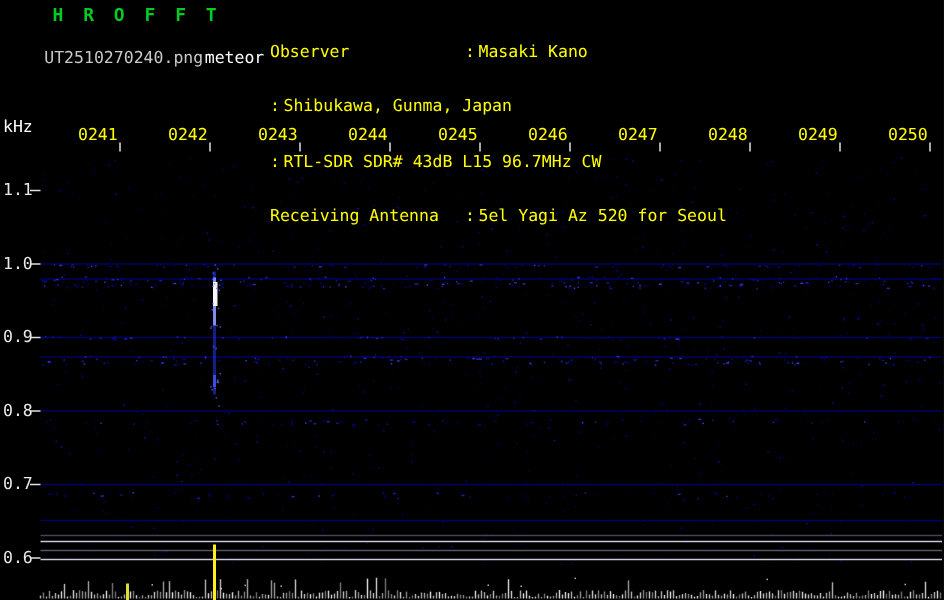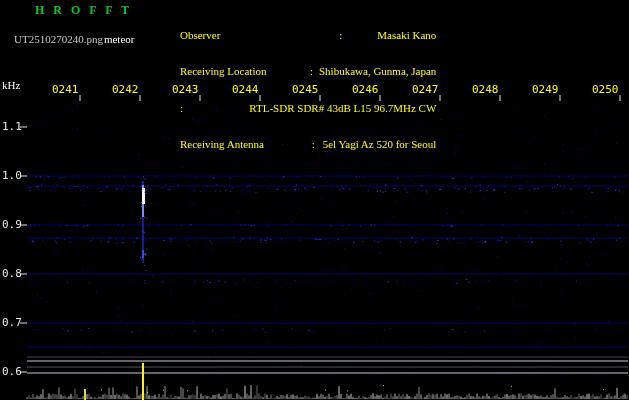--- a/index.html
+++ b/index.html
@@ -1,24 +1,24 @@
 <!DOCTYPE html>
 <html><head>
 <meta charset="utf-8">
 <style>
   html,body{margin:0;padding:0;background:#111;}
   .screen{position:relative;width:629px;height:400px;background:#000;overflow:hidden;
           font-family:"DejaVu Sans Mono","Liberation Mono",monospace;font-size:11px;line-height:12px;}
-  .abs{position:absolute;white-space:pre;font-family:Liberation Serif, serif;}
+  .abs{position:absolute;white-space:pre;}
   .title{left:35px;top:4px;color:#00cc22;font-size:12px;font-weight:bold;letter-spacing:3px;}
   .fileline{left:3px;top:21px;color:#c8c8c8;}
   .fileline .meteor{color:#ffffff;margin-left:1px;}
   .dateline{left:3px;top:39px;color:#ffff00;}
   .info{left:180px;top:5px;color:#ffff00;}
-  .irow{display:flex;height:12.4px;justify-content:space-between;}
+  .irow{display:flex;height:12.4px;}
   .il{width:130px;}
   .ic{width:9px;}
   .khz{left:2px;top:79px;color:#ffffff;}
   .tlabel{position:absolute;top:84px;color:#ffff00;}
   .flabel{position:absolute;left:2px;color:#e8e8e8;}
   svg{position:absolute;left:0;top:0;}
 </style>
 </head>
 <body>
 
@@ -1991,21 +1991,21 @@
   <div class="abs fileline">
     <span>UT2510270240.png</span><span class="meteor">meteor</span>
   </div>
 
 
   <div class="abs info">
     <div class="irow">
       <span class="il">Observer</span><span class="ic">:</span><span class="iv">Masaki Kano</span>
     </div>
     <div class="irow">
-      <span class="il">Receiving Location</span><span class="ic">:</span><span class="iv">Shibukawa, Gunma, Japan</span>
+      <span class="ic">:</span><span class="iv">Shibukawa, Gunma, Japan</span>
     </div>
     <div class="irow">
       <span class="ic">:</span><span class="iv">RTL-SDR SDR# 43dB L15 96.7MHz CW</span>
     </div>
     <div class="irow">
       <span class="il">Receiving Antenna</span><span class="ic">:</span><span class="iv">5el Yagi Az 520 for Seoul</span>
     </div>
   </div>
 
   <div class="abs khz">kHz</div>

